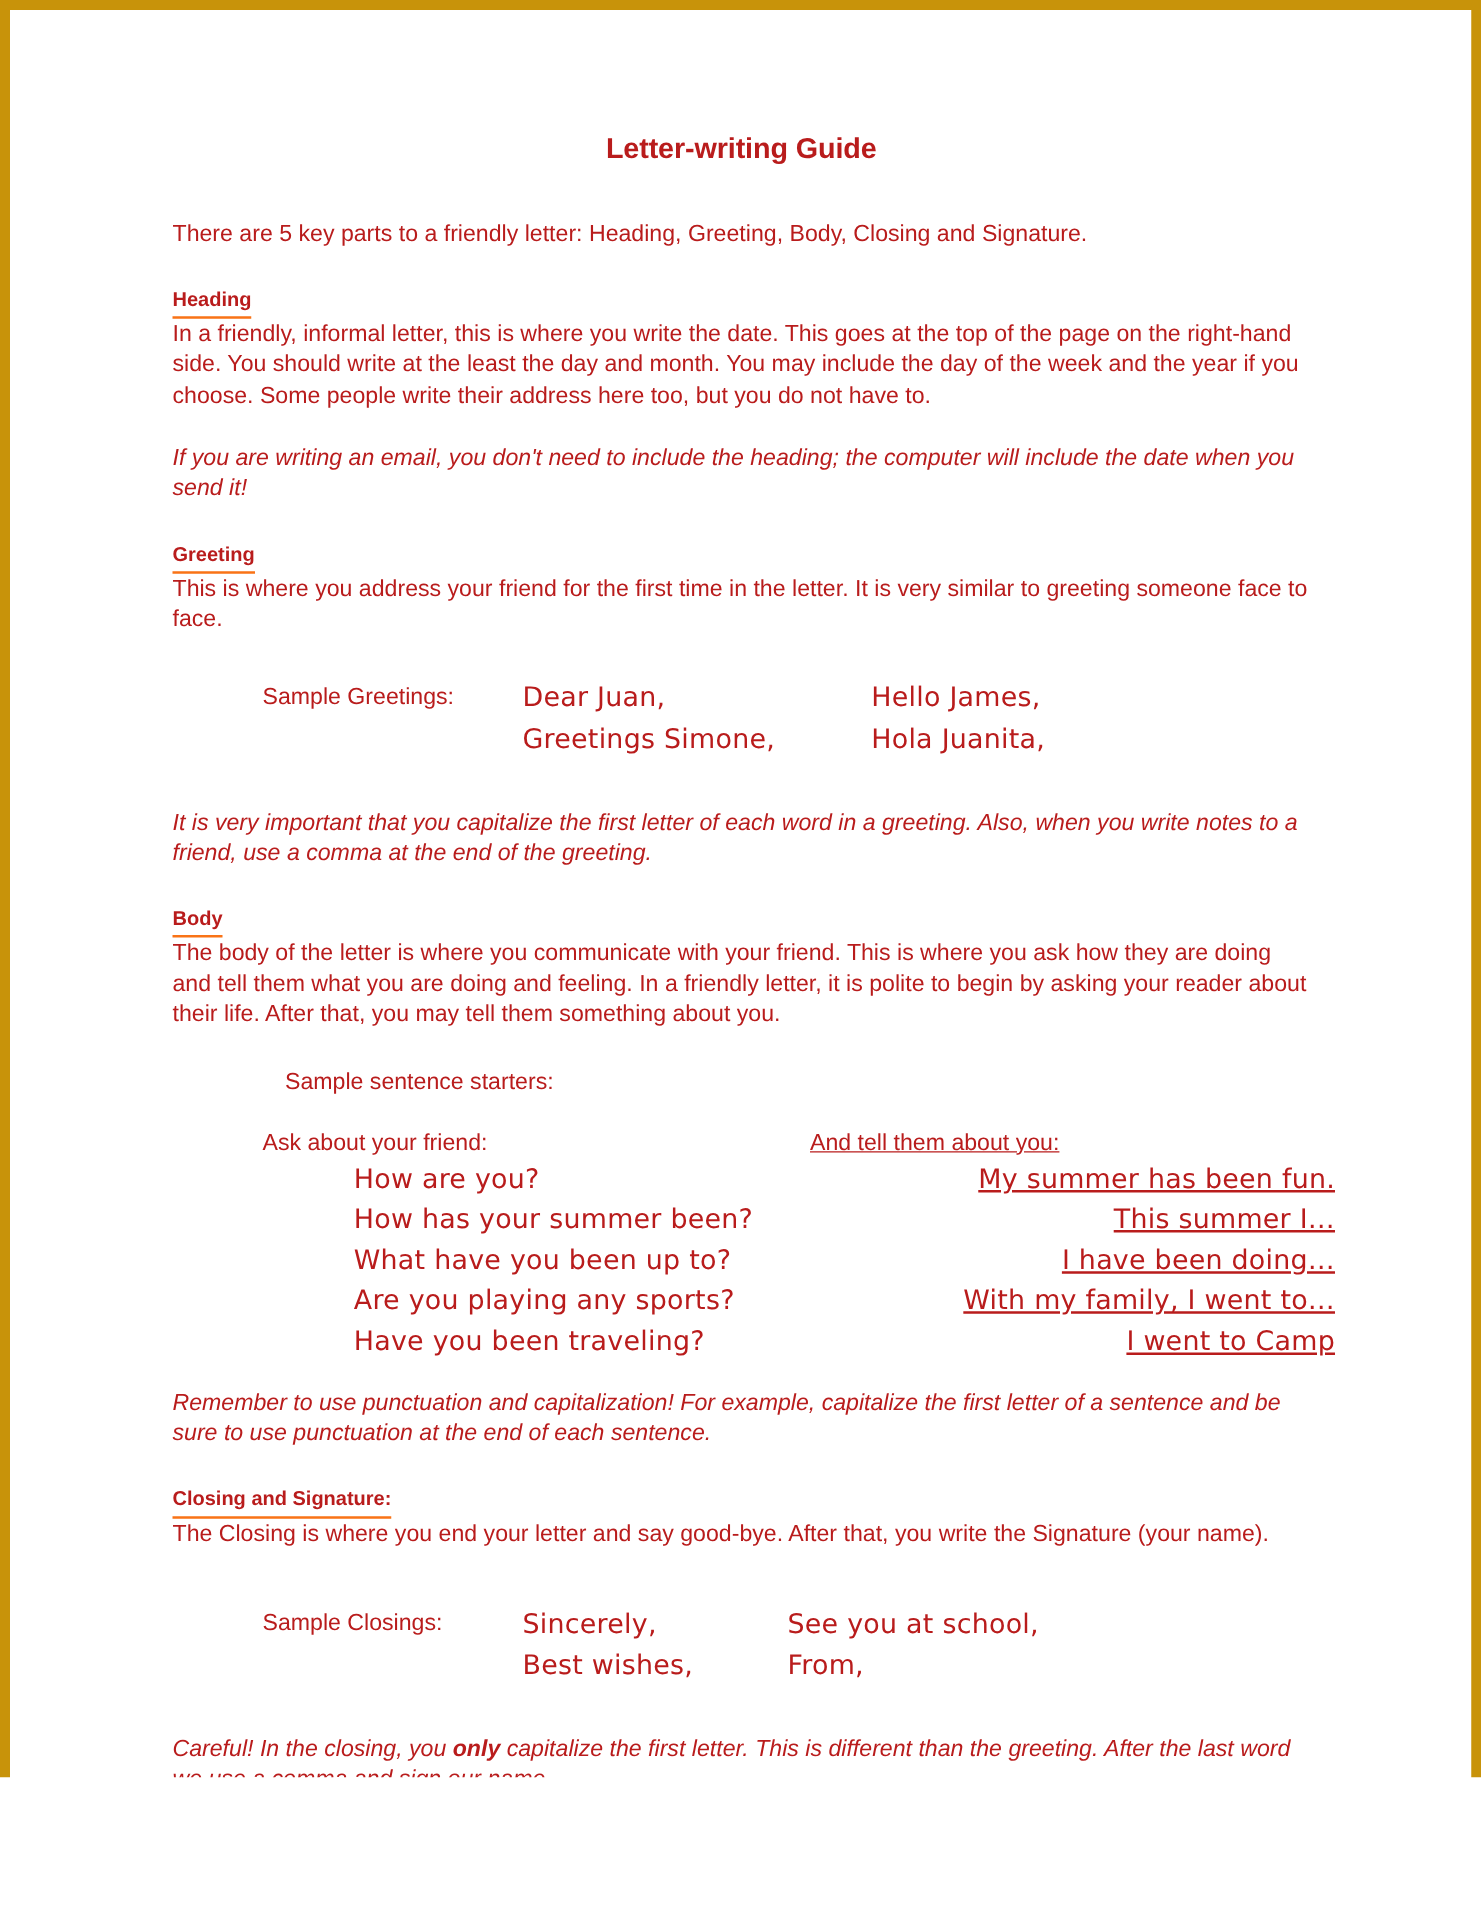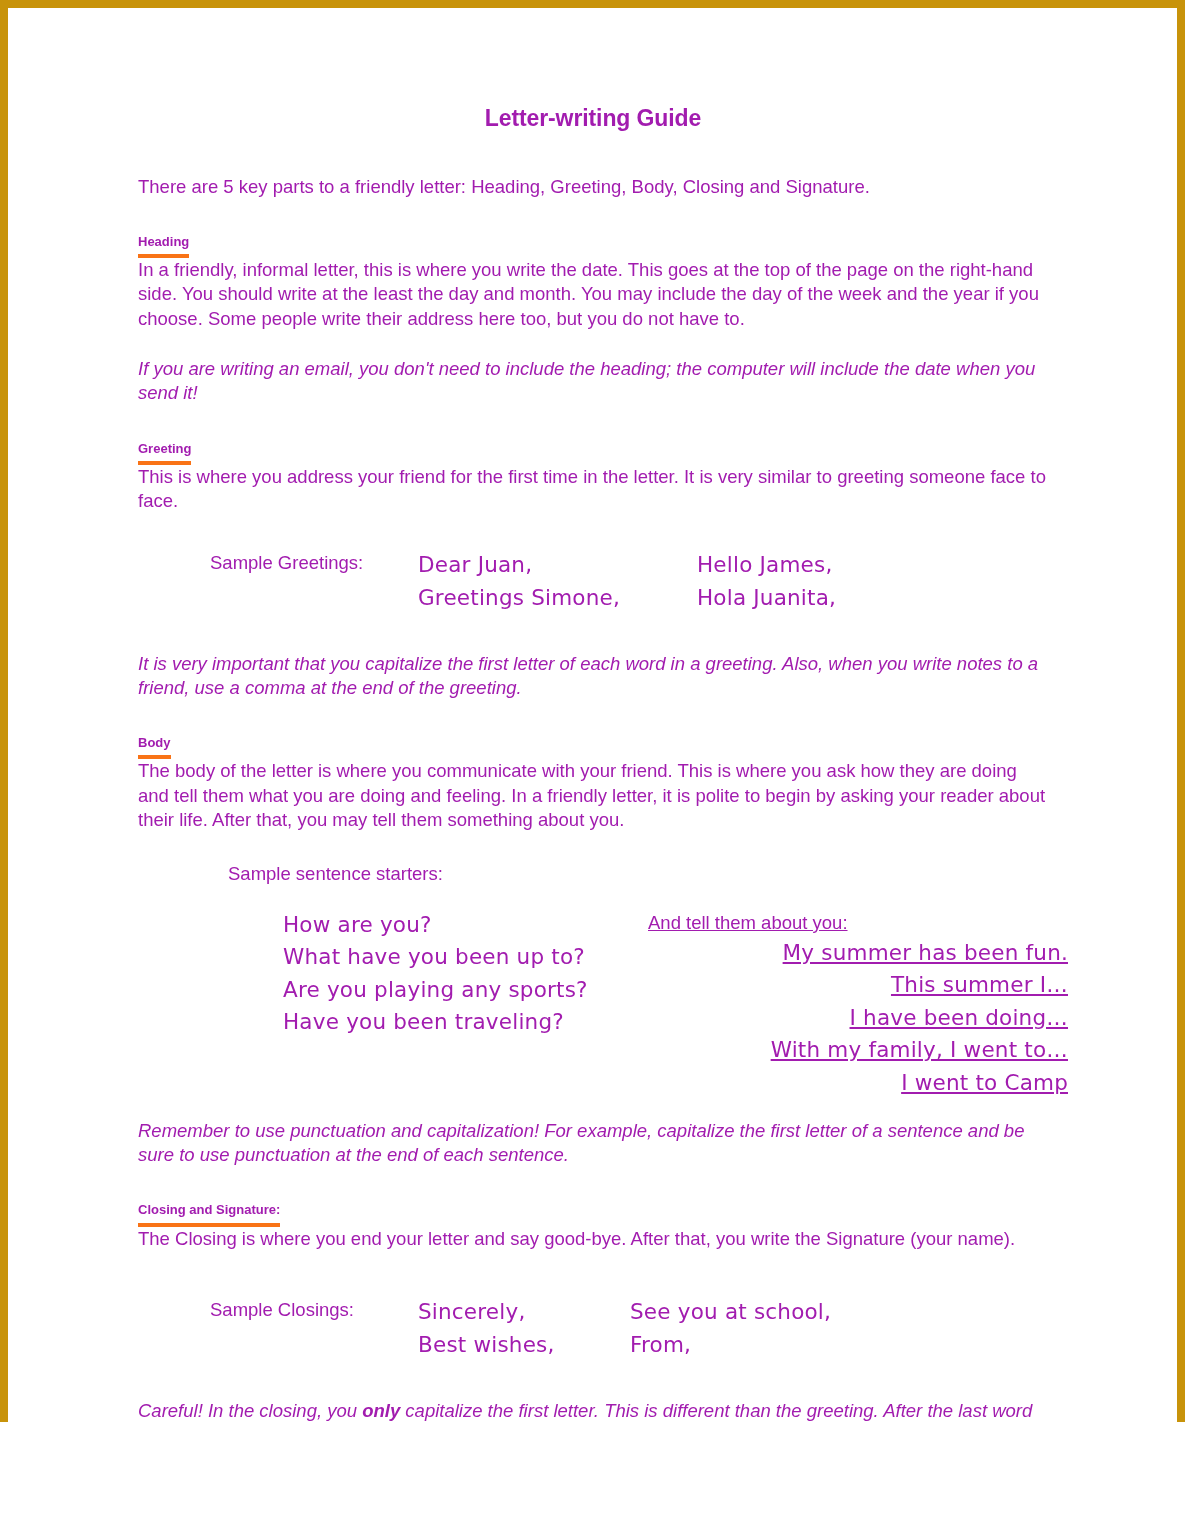--- a/index.html
+++ b/index.html
@@ -8,21 +8,21 @@
     background: #ffffff;
   }
   .page {
     position: relative;
     width: 1185px;
     height: 1422px;
     background: #ffffff;
     box-sizing: border-box;
     overflow: hidden;
     font-family: "Liberation Sans", sans-serif;
-    color: #a21caf;
+    color: #b91c1c;
   }
   
   .frame {
     position: absolute;
     left: 0; top: 0;
     width: 1185px;
     height: 1534px;
     border: 8px solid #c8930a;
     box-sizing: border-box;
     pointer-events: none;
@@ -52,26 +52,26 @@
 
   p.note {
     font-size: 18.5px;
     line-height: 24.3px;
     margin: 0;
     font-style: italic;
   }
   p.note b { font-weight: bold; font-style: italic; }
 
   h2.section {
-    font-size: 13px;
+    font-size: 16px;
     font-weight: bold;
     margin: 0;
     line-height: 24.3px;
     display: inline-block;
-    border-bottom: 4px solid #f97316;
+    border-bottom: 2px solid #f97316;
     padding-bottom: 0px;
   }
   .section-wrap { margin: 0; line-height: 24.3px; }
 
   .gap-22 { height: 22px; }
   .gap-26 { height: 26px; }
   .gap-30 { height: 30px; }
   .gap-34 { height: 34px; }
   .gap-38 { height: 38px; }
   .gap-44 { height: 44px; }
@@ -191,22 +191,24 @@
 
     <div class="gap-30"></div>
 
     <div class="starters">
       <div class="starters-title">Sample sentence starters:</div>
 
       <div class="gap-22"></div>
 
       <div class="starters-cols">
         <div class="st-col1">
+          <div class="st-head">Ask about your friend:</div>
           <div class="st-list hand">
             <div class="st-item">How are you?</div>
+            <div class="st-item">How has your summer been?</div>
             <div class="st-item">What have you been up to?</div>
             <div class="st-item">Are you playing any sports?</div>
             <div class="st-item">Have you been traveling?</div>
           </div>
         </div>
         <div class="st-col2">
           <div class="st-head">And tell them about you:</div>
           <div class="st-list hand">
             <div class="st-item">My summer has been fun.</div>
             <div class="st-item">This summer I…</div>

